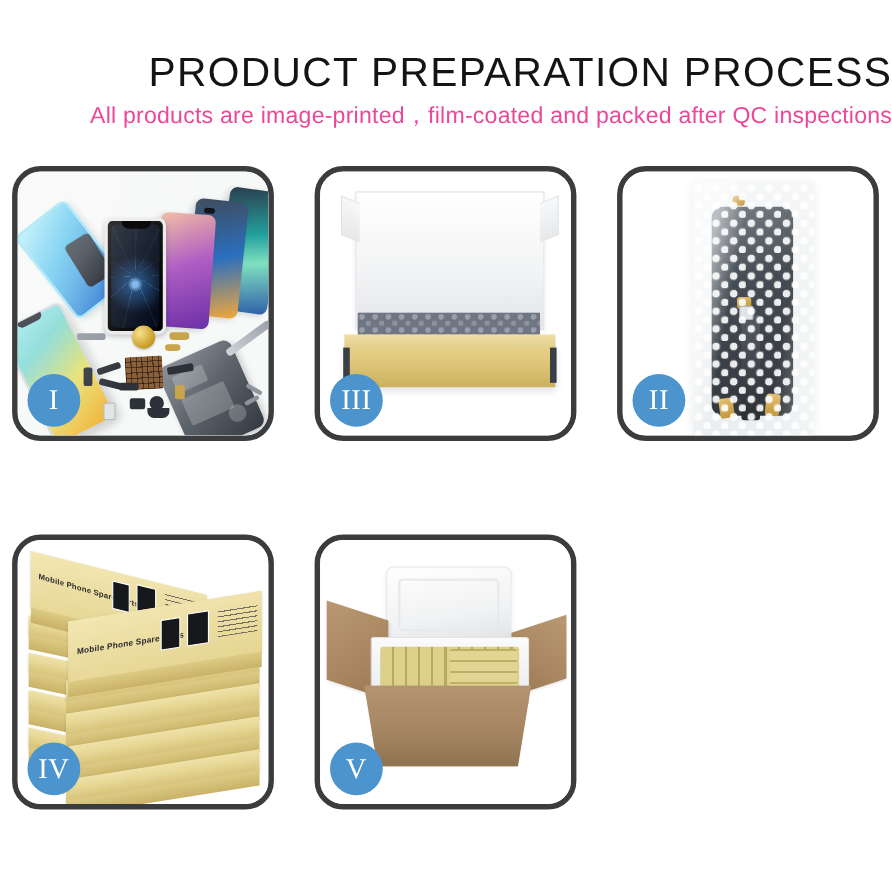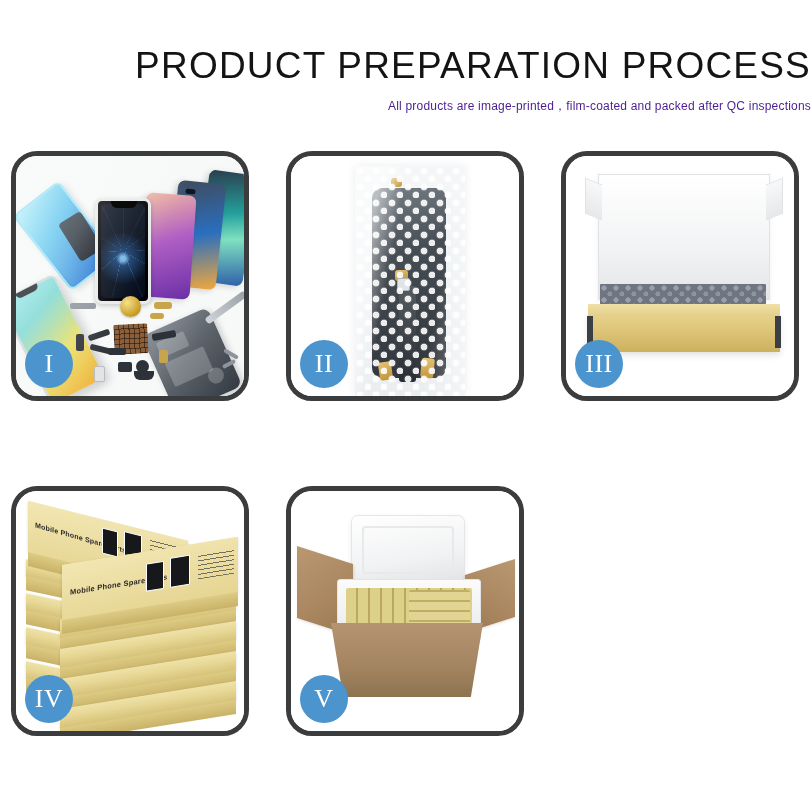--- a/index.html
+++ b/index.html
@@ -18,23 +18,23 @@
     font-size: 37px;
     font-weight: 400;
     letter-spacing: 1.2px;
     color: #141414;
     line-height: 44px;
     white-space: nowrap;
     font-family: "Liberation Sans", "DejaVu Sans", sans-serif;
   }
   .subtitle {
     margin-top: 7px;
-    font-size: 12px;
+    font-size: 21px;
     font-weight: 400;
-    color: #4c1d95;
+    color: #ec4899;
     letter-spacing: .2px;
     line-height: 22px;
     white-space: nowrap;
   }
 
   
   .grid {
     position: absolute;
     left: 11px; top: 151px;
     width: 789px; height: 600px;
@@ -404,49 +404,49 @@
         <div class="part" style="left:92px;top:192px;width:18px;height:7px;"></div>
         <div class="part gd" style="left:143px;top:194px;width:9px;height:13px;"></div>
         <div class="tweezer"></div>
         <div class="part lt" style="left:207px;top:196px;width:16px;height:4px;transform:rotate(30deg);"></div>
         <div class="part lt" style="left:206px;top:206px;width:14px;height:4px;transform:rotate(-28deg);"></div>
         <div class="sheen"></div>
       </div>
       <div class="badge">I</div>
     </div>
 
+    <div class="panel p3">
+      <div class="stage">
+        <div class="lid3"></div>
+        <div class="foam3"></div>
+        <div class="base3">
+          <span class="endL"></span>
+          <span class="endR"></span>
+        </div>
+      </div>
+      <div class="badge">III</div>
+    </div>
+
     <div class="panel p2">
       <div class="stage">
         <div class="bubblebag">
           <div class="lcd"></div>
           <div class="flex"></div>
           <div class="tab-gold" style="left:36px;top:12px;width:11px;height:9px;"></div>
           <div class="tab-gold" style="left:40px;top:104px;width:13px;height:11px;"></div>
           <div class="tab-gold" style="left:24px;top:196px;width:13px;height:18px;transform:rotate(-8deg);"></div>
           <div class="tab-gold" style="left:66px;top:192px;width:13px;height:20px;transform:rotate(6deg);"></div>
           <div class="part" style="position:absolute;left:42px;top:112px;width:13px;height:13px;background:#dfe2e5;border:1px solid #aeb3b8;"></div>
           <div class="bubbles"></div>
           <div class="bagsheen"></div>
         </div>
       </div>
       <div class="badge">II</div>
     </div>
 
-    <div class="panel p3">
-      <div class="stage">
-        <div class="lid3"></div>
-        <div class="foam3"></div>
-        <div class="base3">
-          <span class="endL"></span>
-          <span class="endR"></span>
-        </div>
-      </div>
-      <div class="badge">III</div>
-    </div>
-
     <div class="panel p4">
       <div class="stage">
         <div class="stack">
 
           <div class="gbox" style="left:2px;top:58px;width:110px;height:18px;transform:skewY(12deg);">
               <span class="side"></span>
             </div>
           <div class="gbox" style="left:2px;top:92px;width:110px;height:18px;transform:skewY(12deg);">
               <span class="side"></span>
             </div>

